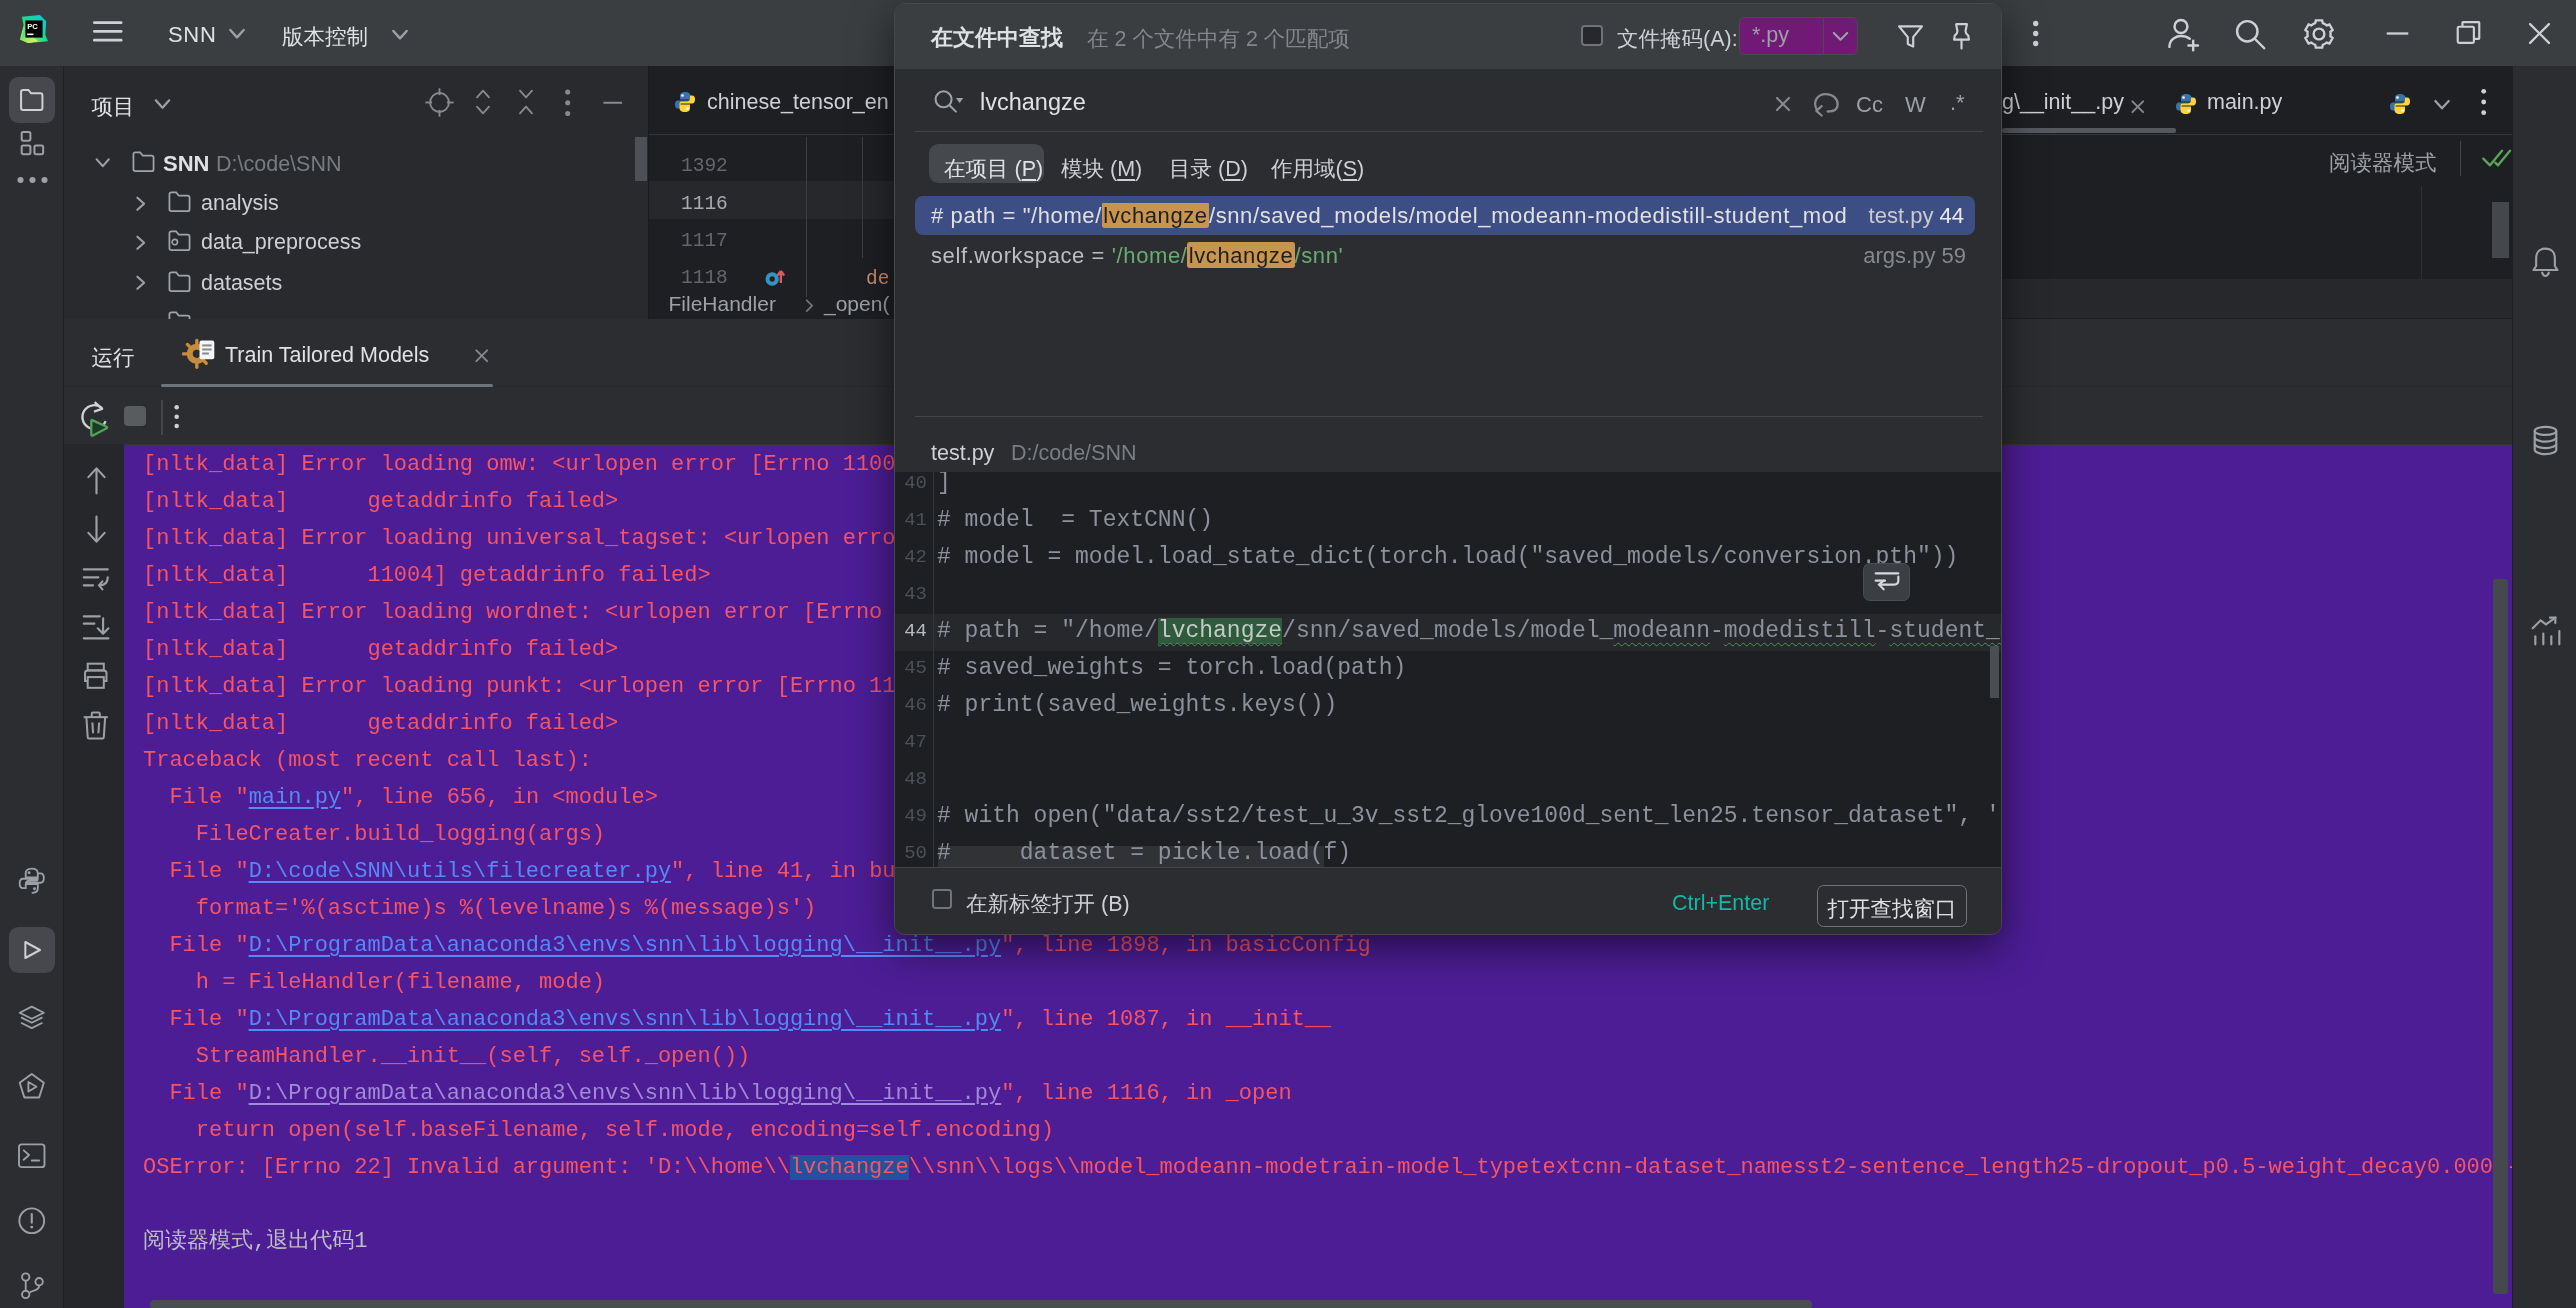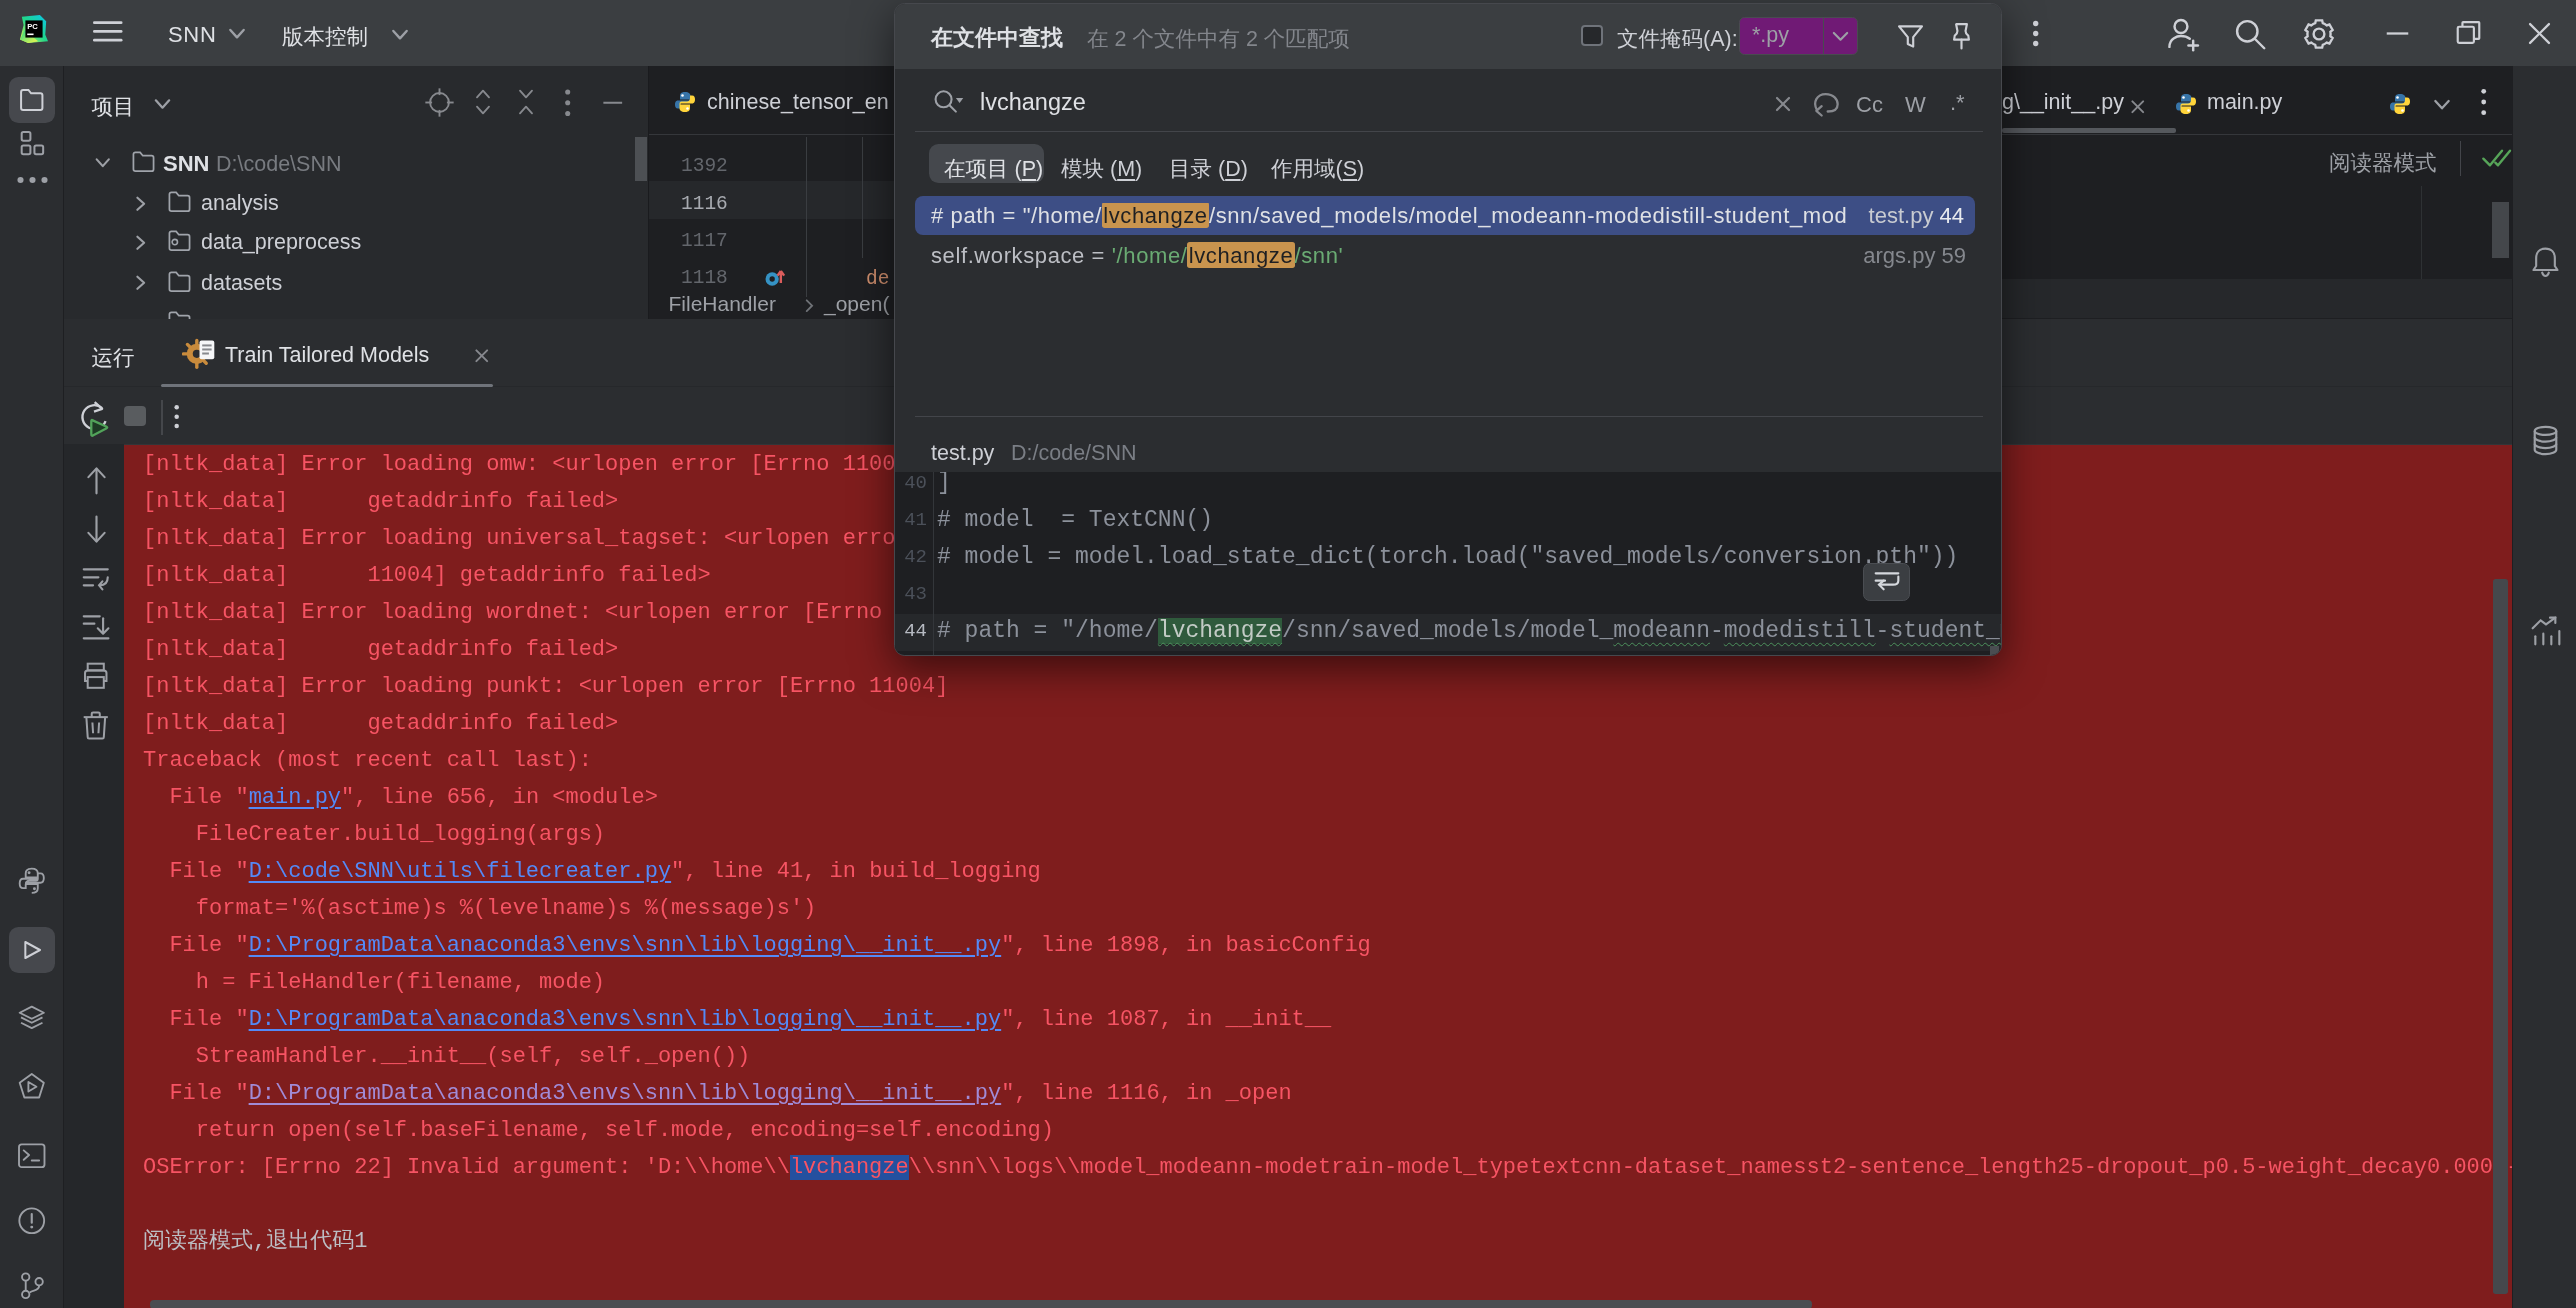--- a/index.html
+++ b/index.html
@@ -328,21 +328,21 @@
       </g>
     </svg>
 
     <div class="abs" style="left:1353px;top:213px;width:511px;height:39px;background:#26282B;"></div>
 
     <div class="abs" style="left:1772px;top:120px;width:1.3px;height:93px;background:#2E3134;"></div>
 
     <div class="abs" style="left:1843px;top:136px;width:17.4px;height:56px;background:#44474B;"></div>
   </div>
 
-  <div class="abs" id="runwin" style="left:64px;top:319px;width:2449px;height:989px;background:#7f1d1d;overflow:hidden;">
+  <div class="abs" id="runwin" style="left:64px;top:319px;width:2449px;height:989px;background:#4c1d95;overflow:hidden;">
 
     <div class="abs" style="left:0;top:0;width:2449px;height:68px;background:#2B2D30;border-bottom:1.3px solid #26282B;"></div>
     <div class="abs" style="left:27.5px;top:24px;font-size:21.5px;color:#DFE1E5;">运行</div>
     <svg class="abs" style="left:118px;top:16px;" width="35" height="35" viewBox="0 0 52 52">
       <circle cx="22" cy="28" r="15" fill="#C98B3C"></circle>
       <circle cx="22" cy="28" r="6" fill="#2B2D30"></circle>
       <g stroke="#C98B3C" stroke-width="5" stroke-linecap="round">
           <line x1="22" y1="8" x2="22" y2="14"></line>
           <line x1="22" y1="42" x2="22" y2="48"></line>
           <line x1="2" y1="28" x2="8" y2="28"></line>
@@ -483,21 +483,21 @@
         <polyline points="4,20 16,8 24,14 38,4"></polyline>
           <polyline points="30,4 38,4 38,12"></polyline>
         <line x1="8" y1="32" x2="8" y2="44"></line>
           <line x1="20" y1="28" x2="20" y2="44"></line>
           <line x1="32" y1="32" x2="32" y2="44"></line>
           <line x1="44" y1="24" x2="44" y2="44"></line>
       </g>
     </svg>
   </div>
 
-  <div class="abs" id="dialog" style="left:894px;top:2.7px;width:1108px;height:653px;background:#2B2D30;border:0.7px solid #46484D;border-radius:10.7px;box-shadow:0 12px 40px rgba(0,0,0,0.55);overflow:hidden;">
+  <div class="abs" id="dialog" style="left:894px;top:2.7px;width:1108px;height:932px;background:#2B2D30;border:0.7px solid #46484D;border-radius:10.7px;box-shadow:0 12px 40px rgba(0,0,0,0.55);overflow:hidden;">
 
     <div class="abs" style="left:0;top:0;width:1108px;height:65px;background:#3B3E41;"></div>
     <div class="abs" style="left:36px;top:19px;font-size:22px;font-weight:bold;color:#DFE1E5;">在文件中查找</div>
     <div class="abs" style="left:192px;top:20px;font-size:21.5px;color:#83868C;">在 2 个文件中有 2 个匹配项</div>
     <div class="abs" style="left:686px;top:21px;width:21.5px;height:21.5px;border:2px solid #6F737A;border-radius:4px;background:#26282B;"></div>
     <div class="abs" style="left:722px;top:20px;font-size:21.5px;color:#CED0D6;">文件掩码(A):</div>
     <div class="abs" style="left:844px;top:13.4px;width:119px;height:38px;background:#701a75;border:1.3px solid #494B50;border-radius:5.4px;">
       <div class="abs" style="left:12px;top:5.4px;font-size:21.5px;color:#9DA0A6;">*.py</div>
       <div class="abs" style="left:83px;top:0px;width:1.3px;height:36px;background:#494B50;"></div>
       <svg class="abs" style="left:87px;top:10.7px;" width="27" height="16" viewBox="0 0 40 24">

